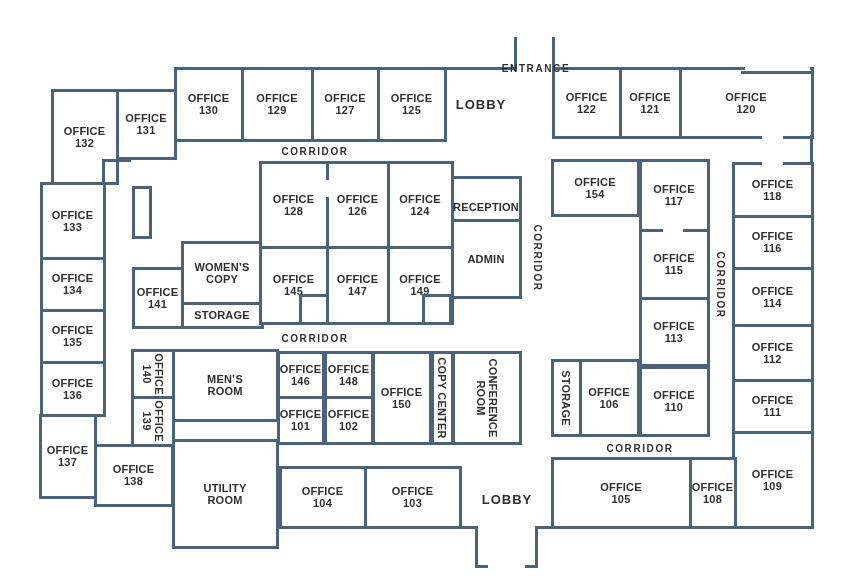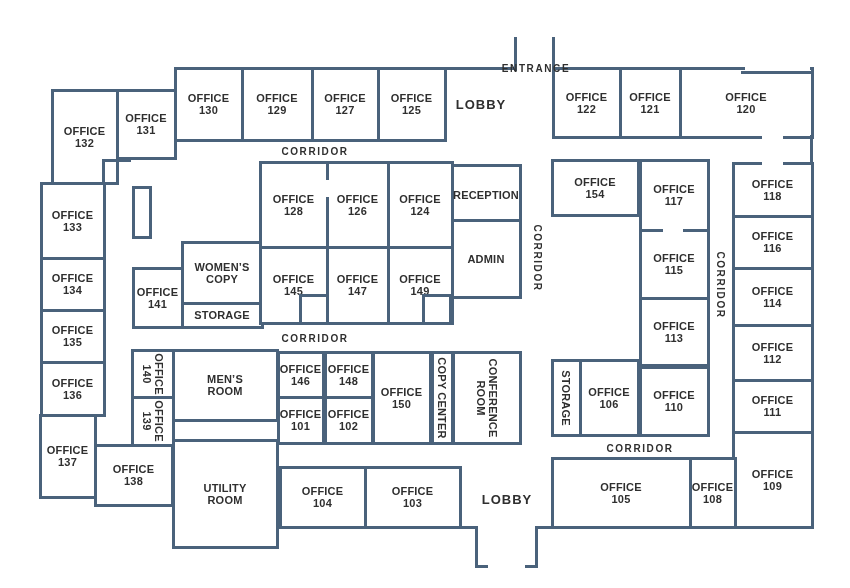--- a/index.html
+++ b/index.html
@@ -104,21 +104,21 @@
 128</span>
     </div>
     <div class="room" style="left: 325.5px; top: 160.5px; width: 64px; height: 88px;">
       <span class="room-label">OFFICE
 126</span>
     </div>
     <div class="room" style="left: 386.5px; top: 160.5px; width: 67px; height: 88px;">
       <span class="room-label">OFFICE
 124</span>
     </div>
-    <div class="room" style="left: 450.5px; top: 164px; width: 71px; height: 61px;">
+    <div class="room" style="left: 450.5px; top: 176px; width: 71px; height: 61px;">
       <span class="room-label">RECEPTION</span>
     </div>
     <div class="room" style="left: 450.5px; top: 218.5px; width: 71px; height: 80px;">
       <span class="room-label">ADMIN</span>
     </div>
     <div class="room" style="left: 258.5px; top: 245.5px; width: 70px; height: 79px;">
       <span class="room-label">OFFICE
 145</span>
     </div>
     <div class="room" style="left: 325.5px; top: 245.5px; width: 64px; height: 79px;">

